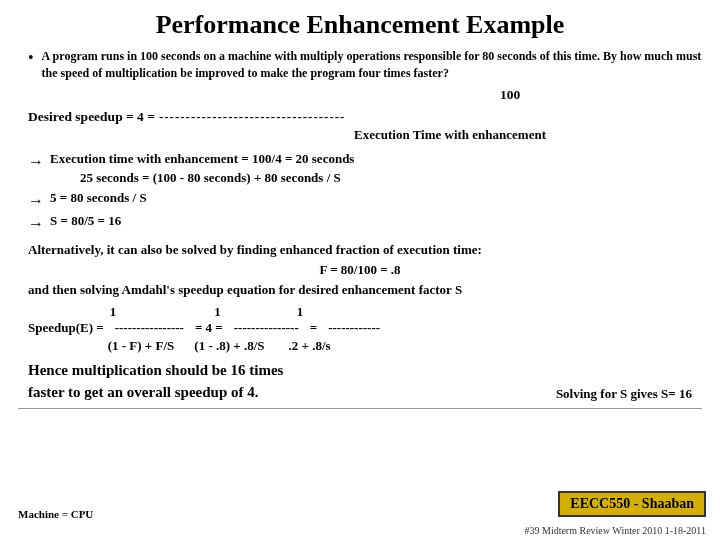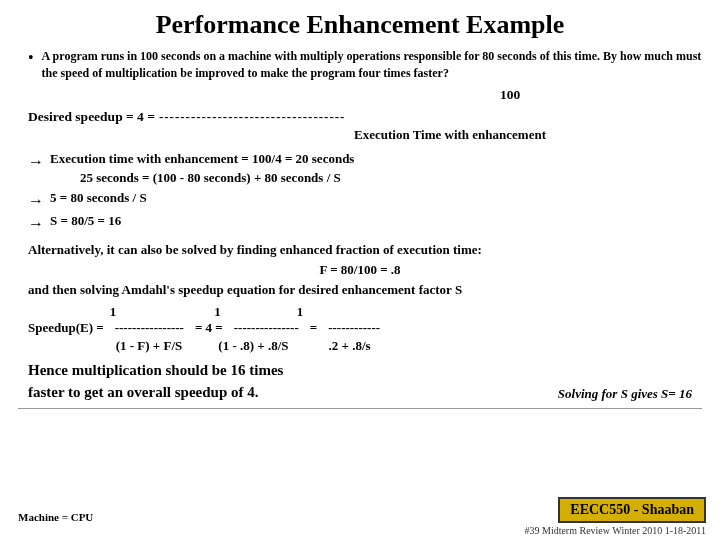--- a/index.html
+++ b/index.html
@@ -127,21 +127,20 @@
     .hence-text {
       font-size: 15px;
       font-weight: bold;
       line-height: 1.45;
     }
     .solving-text {
       font-size: 13px;
       font-weight: bold;
       text-align: right;
       margin-bottom: 2px;
-      font-style: italic;
     }
     .footer {
       position: absolute;
       bottom: 4px;
       left: 4px;
       right: 0;
       display: flex;
       align-items: center;
       justify-content: space-between;
       padding: 0 14px;
@@ -230,21 +229,21 @@
 
     <div class="speedup-line">
       <span>Speedup(E) =</span>
       <span>----------------</span>
       <span>= 4  =</span>
       <span>---------------</span>
       <span>=</span>
       <span>------------</span>
     </div>
 
-    <div style="display:flex; align-items:flex-start; gap:12px; font-weight:bold; font-size:13px;">
+    <div style="display:flex; align-items:flex-start; gap:4px; font-weight:bold; font-size:13px;">
       <span style="visibility:hidden;">Speedup(E) = </span>
       <span style="margin-left:0px; white-space:nowrap;">(1 - F)  +  F/S</span>
       <span style="margin:0 6px;"></span>
       <span style="white-space:nowrap;">(1 - .8) + .8/S</span>
       <span style="margin:0 8px;"></span>
       <span style="white-space:nowrap;">.2 +  .8/s</span>
     </div>
   </div>
 
   <div class="hence-section">
@@ -252,18 +251,18 @@
       <div>Hence multiplication should be 16 times</div>
       <div>faster to get an overall speedup of 4.</div>
     </div>
     <div class="solving-text">Solving for S gives S= 16</div>
   </div>
 
   <div class="divider-line"></div>
 
   <div class="footer">
     <span class="machine-text">Machine = CPU</span>
-    <div style="display:flex; flex-direction:column; align-items:flex-end; gap:2px;">
+    <div style="display:flex; flex-direction:column; align-items:flex-end; gap:8px;">
       <div class="eecc-badge">EECC550 - Shaaban</div>
       <span class="footer-right-text">#39  Midterm Review  Winter 2010  1-18-2011</span>
     </div>
   </div>
 </div>
 
 </body></html>

